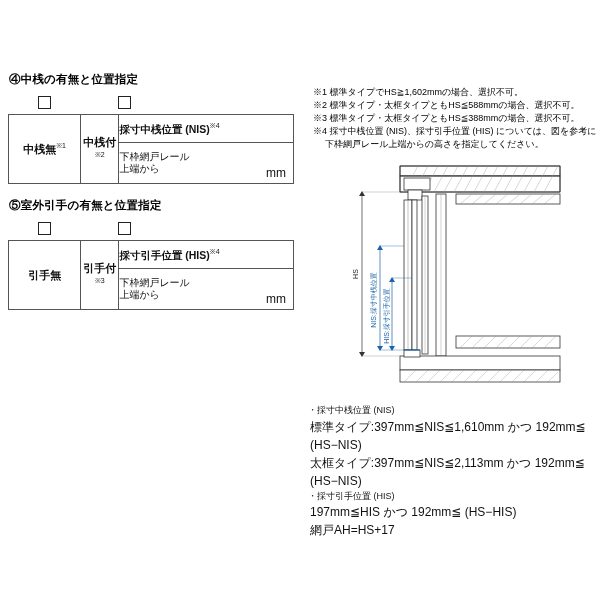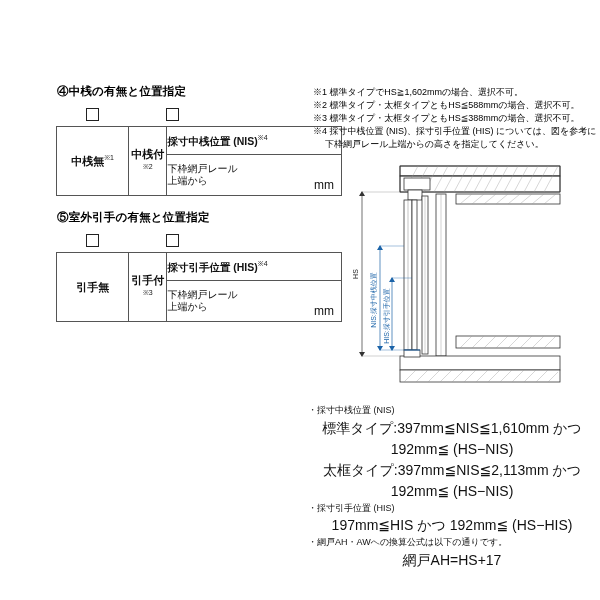--- a/index.html
+++ b/index.html
@@ -16,23 +16,22 @@
   }
   .page {
     position: relative;
     width: 600px;
     height: 600px;
   }
   
   .left-col {
     position: absolute;
     left: 8px;
-    top: 84px;
+    top: 72px;
     width: 286px;
-    margin-left: 48px;
   }
   .section-heading {
     font-size: 11.5px;
     font-weight: bold;
     letter-spacing: 0.2px;
     margin: 0 0 7px 1px;
     color: #000;
   }
   .checkbox-row {
     display: flex;
@@ -121,24 +120,23 @@
     left: 300px;
     top: 404px;
     width: 294px;
   }
   .bn-head {
     font-size: 9px;
     line-height: 1.5;
     margin-left: 8px;
   }
   .bn-sub {
-    font-size: 14px;
+    font-size: 12px;
     line-height: 1.5;
     padding-left: 10px;
-    text-align: center;
   }
   
   .diagram {
     position: absolute;
     left: 300px;
     top: 160px;
     width: 294px;
     height: 240px;
   }
   .diagram svg { display: block; }
@@ -310,17 +308,16 @@
       <text class="vlabel" x="89" y="156" transform="rotate(-90 89 156)" text-anchor="middle" fill="#1b63a8">HIS:採寸引手位置</text>
     </svg>
   </div>
 
   <div class="bottom-notes">
     <div class="bn-head">・採寸中桟位置 (NIS)</div>
     <div class="bn-sub">標準タイプ:397mm≦NIS≦1,610mm かつ 192mm≦ (HS−NIS)</div>
     <div class="bn-sub">太框タイプ:397mm≦NIS≦2,113mm かつ 192mm≦ (HS−NIS)</div>
     <div class="bn-head">・採寸引手位置 (HIS)</div>
     <div class="bn-sub">197mm≦HIS かつ 192mm≦ (HS−HIS)</div>
-    <div class="bn-head">・網戸AH・AWへの換算公式は以下の通りです。</div>
     <div class="bn-sub">網戸AH=HS+17</div>
   </div>
 
 </div>
 
 </body></html>

